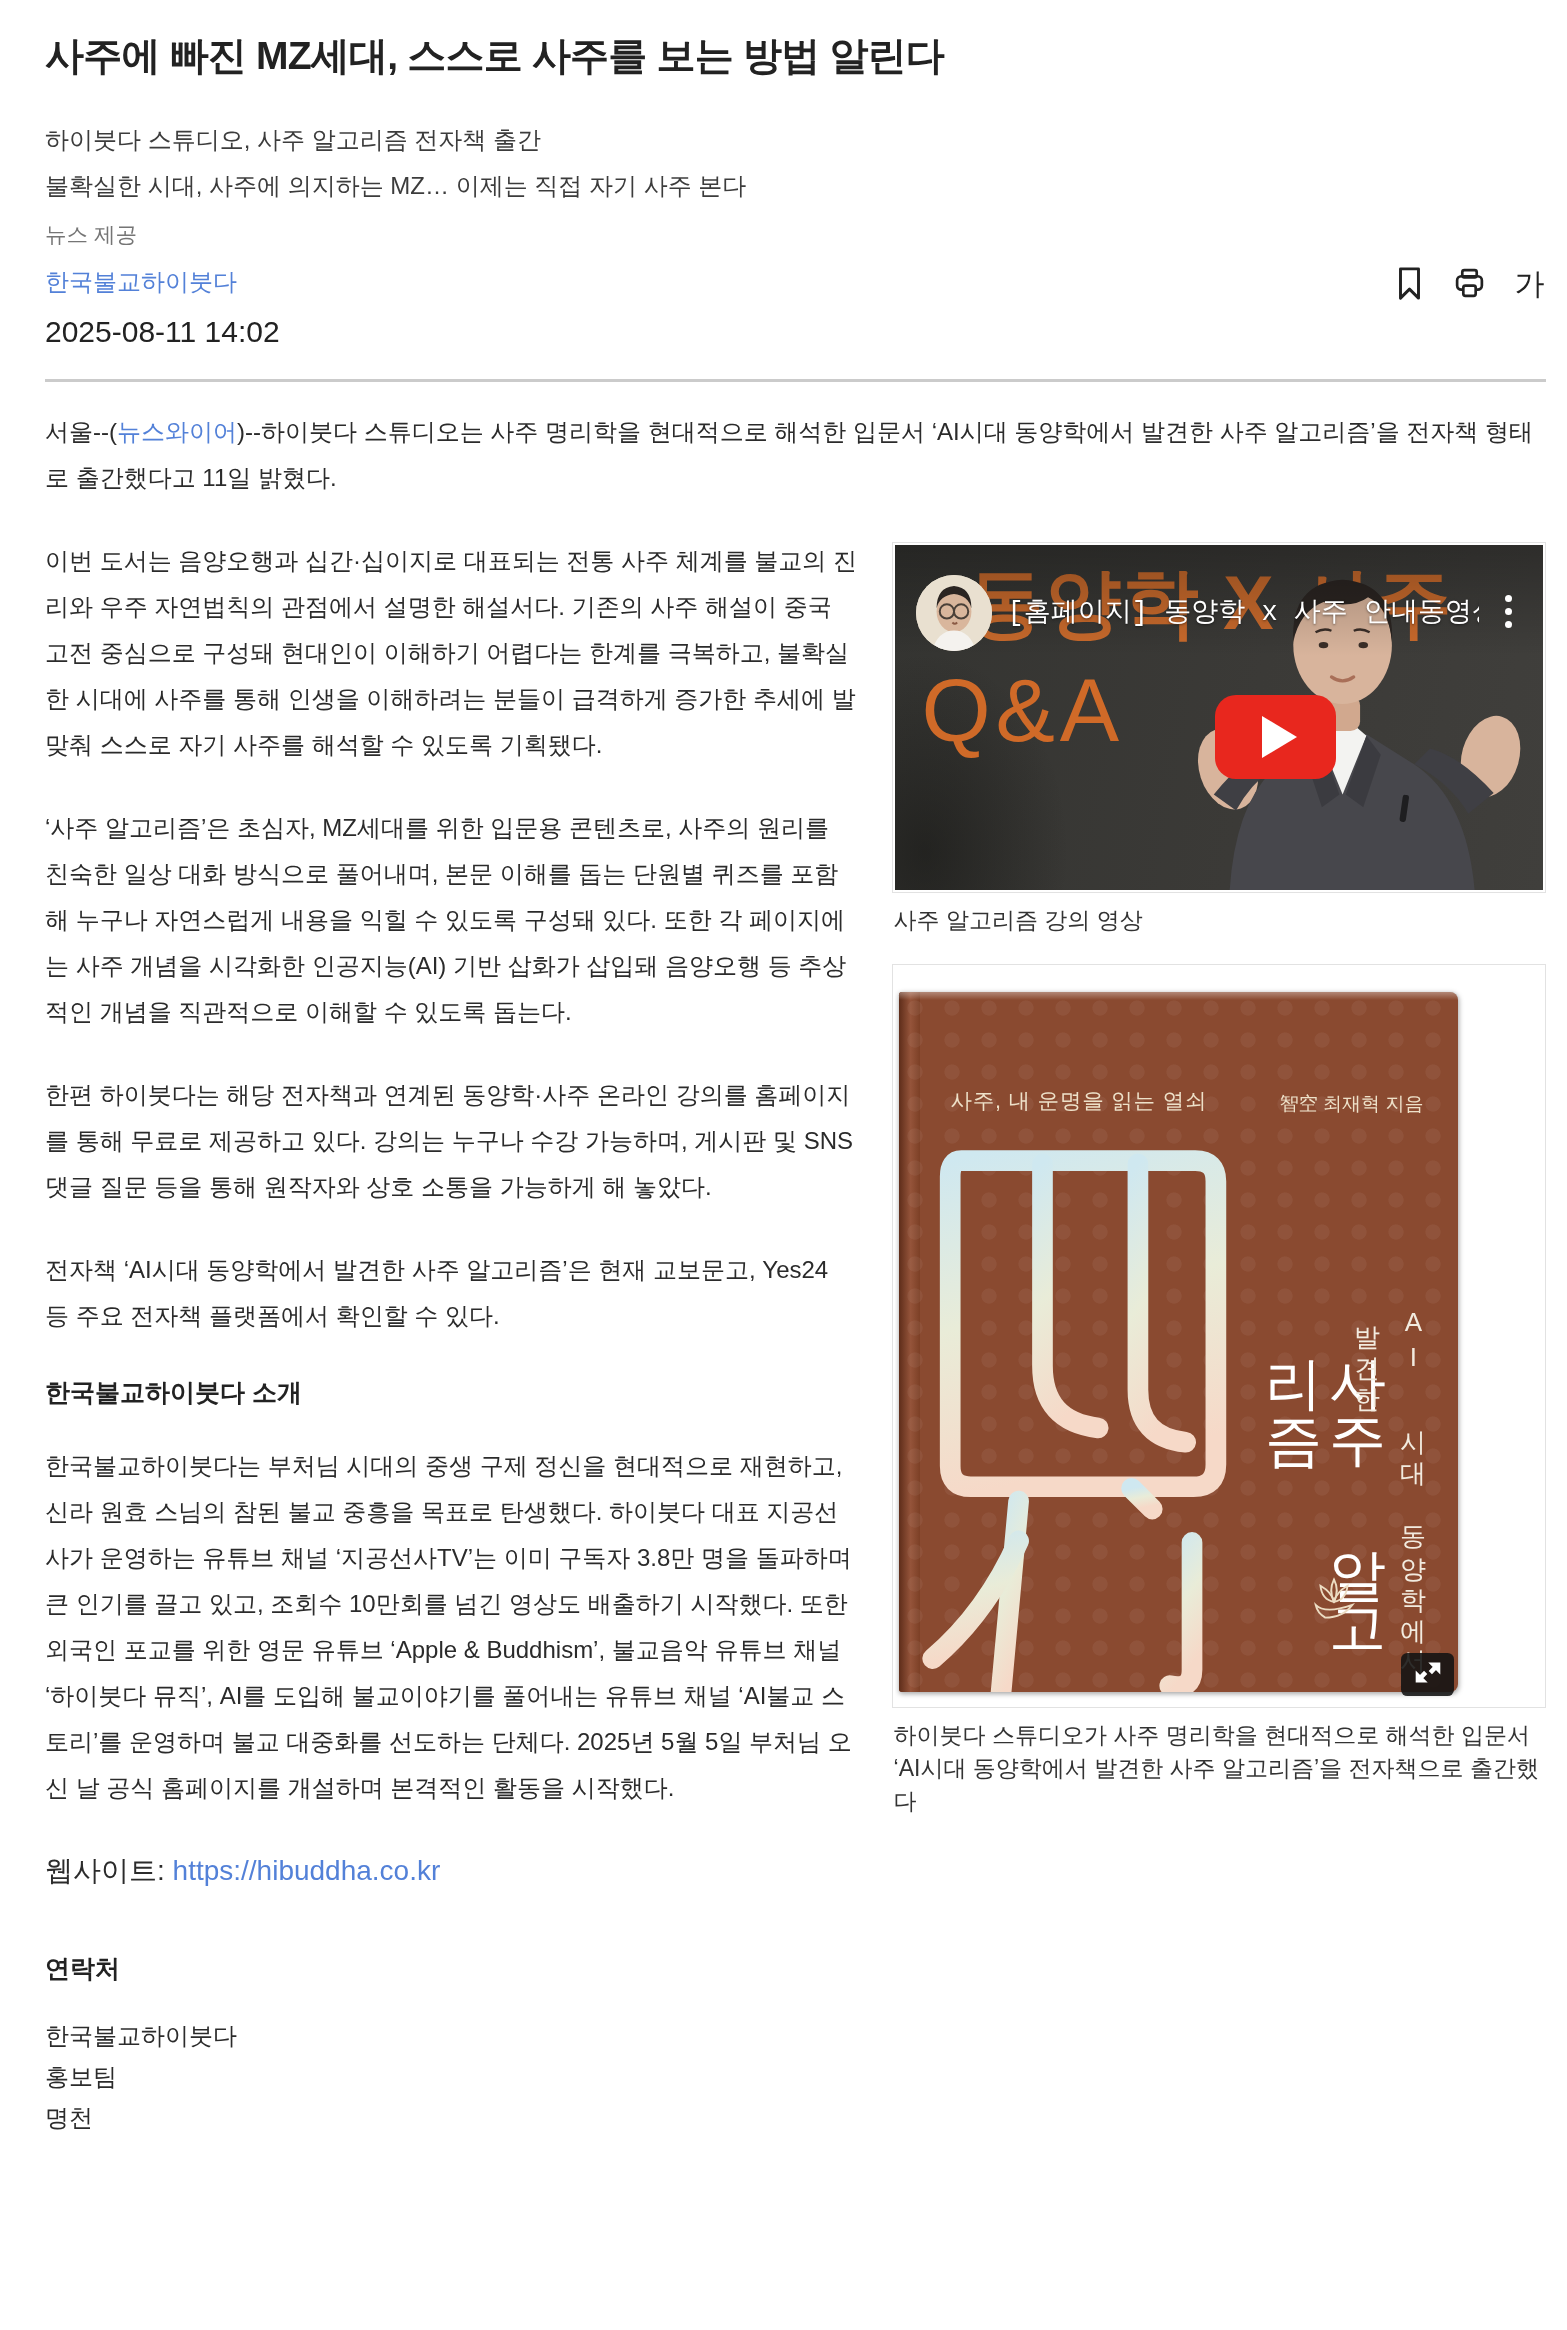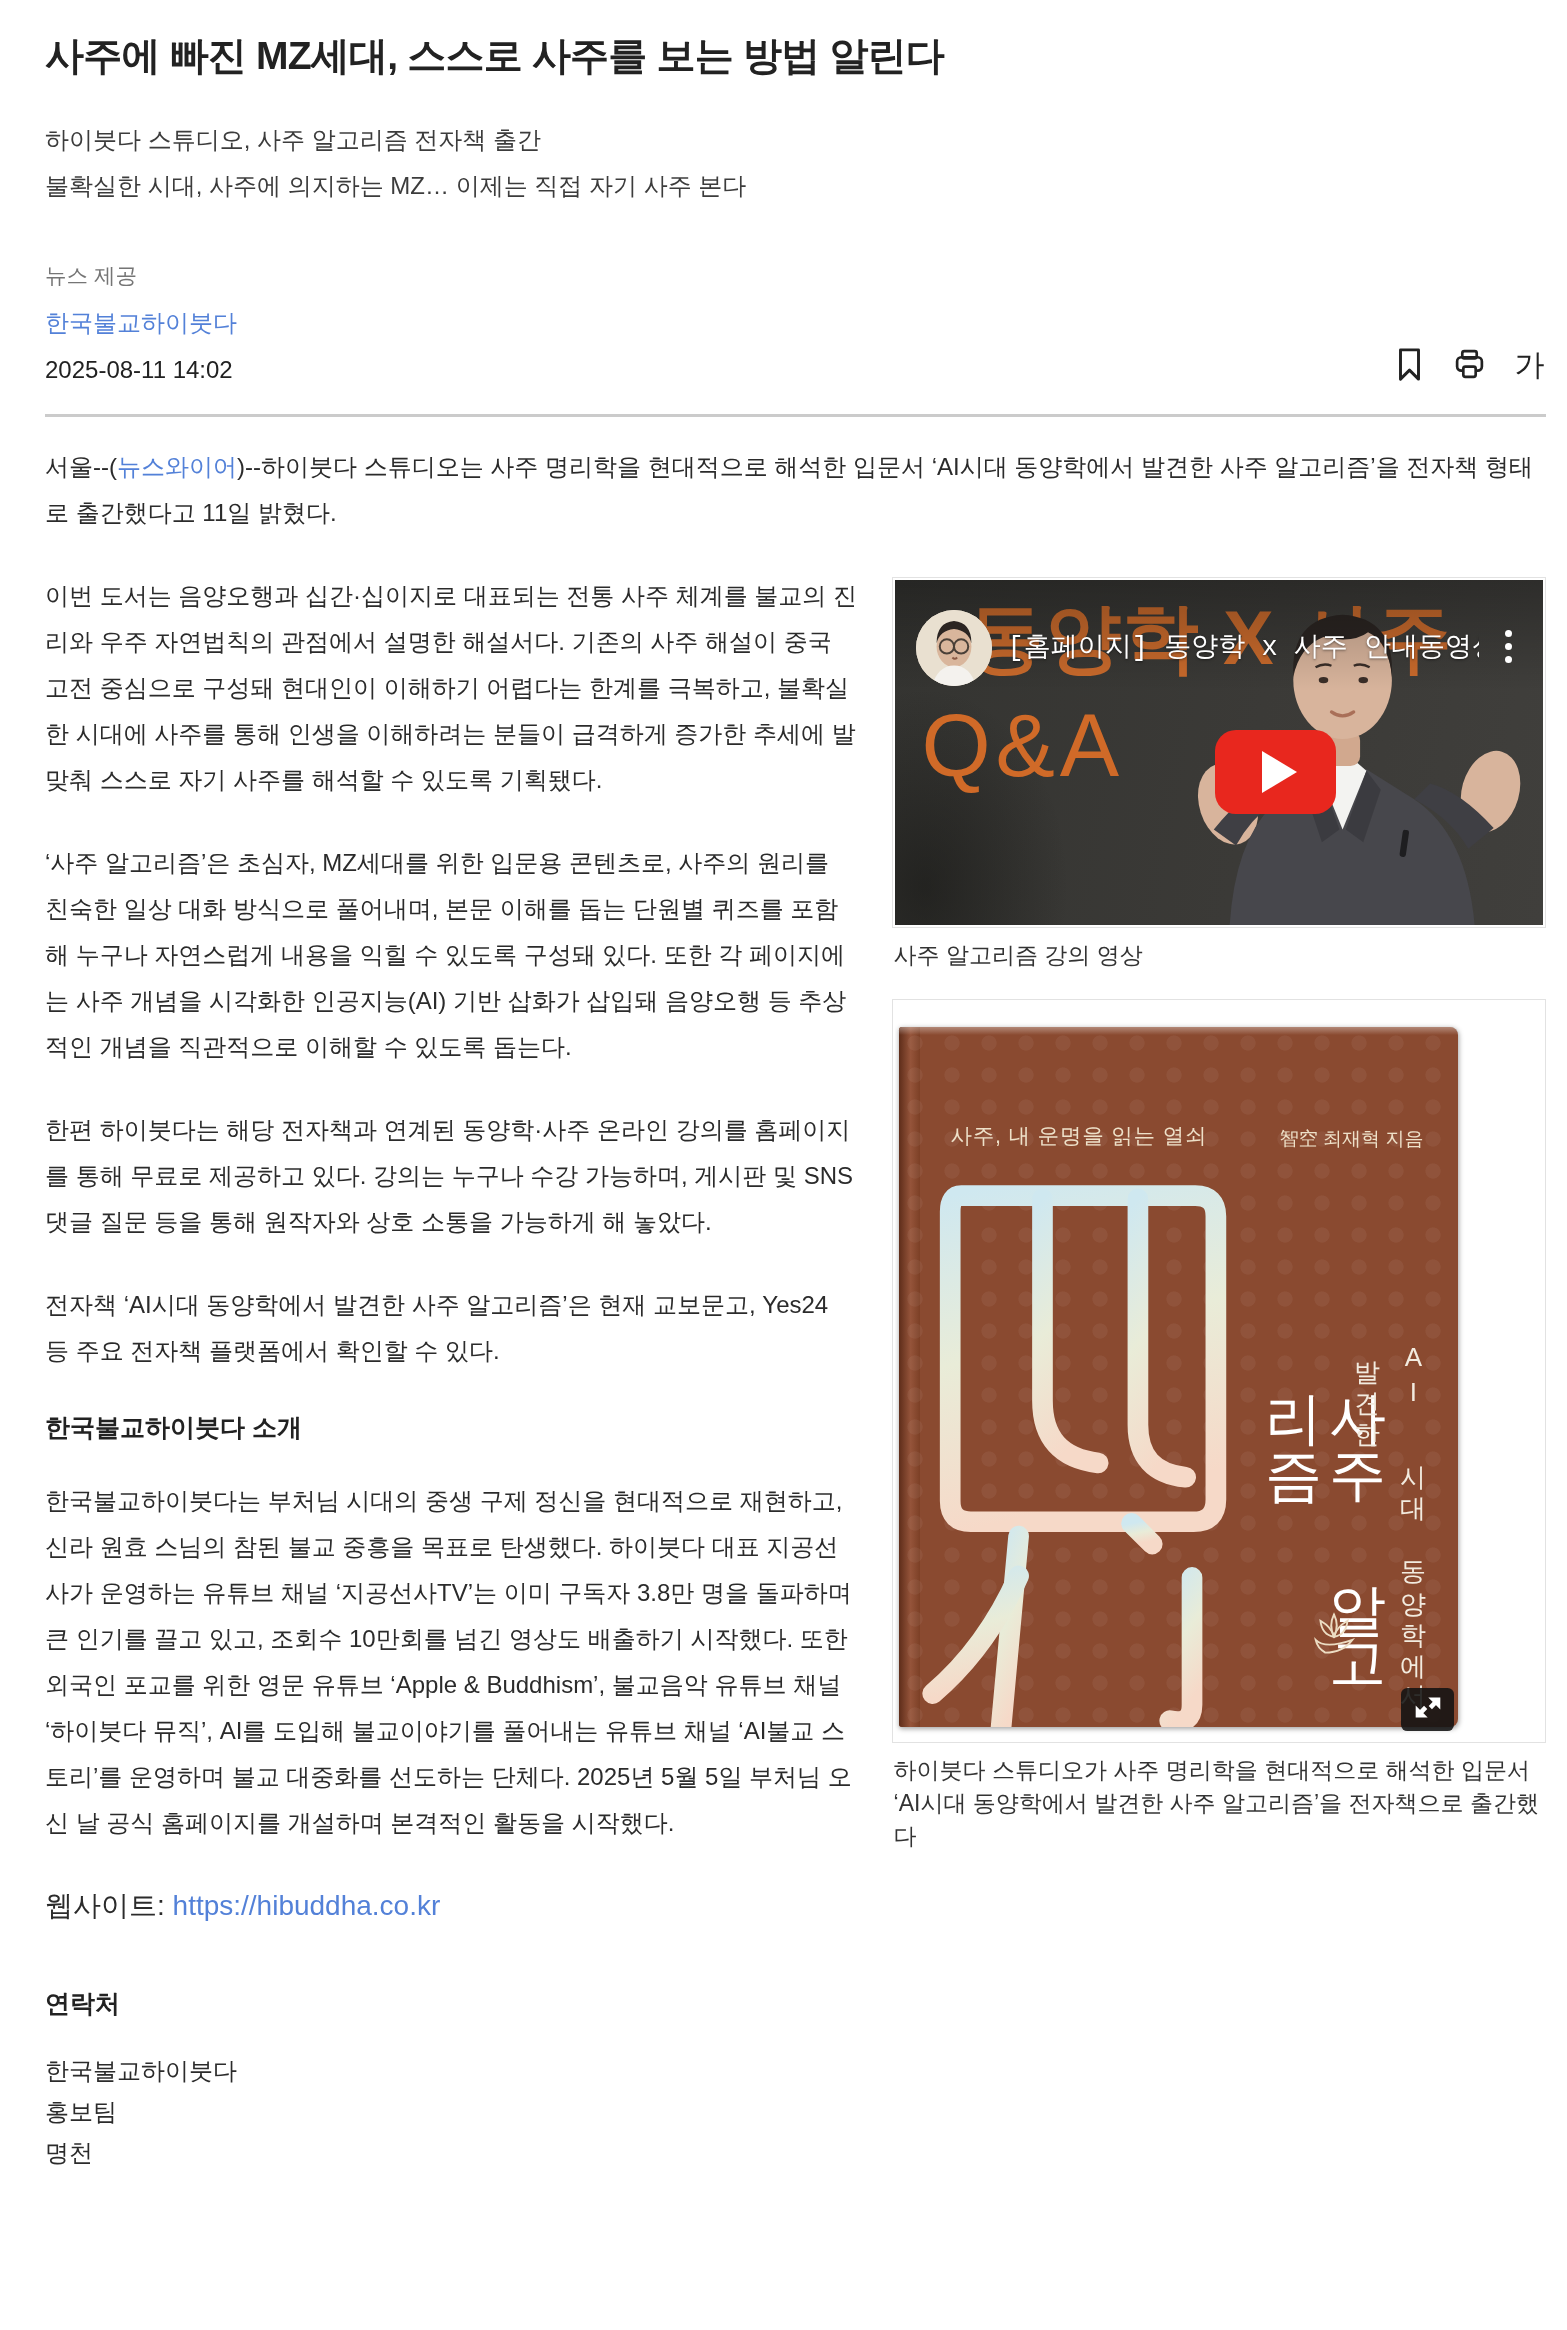--- a/index.html
+++ b/index.html
@@ -11,24 +11,24 @@
   }
   .page { width:1567px; padding:21px 21px 48px 45px; }
 
   
   h1.title {
     margin:10px 0 46px 0;
     font-size:39px; line-height:49px; font-weight:700; color:#222;
     letter-spacing:-0.8px;
   }
   .subtitle { margin:0 0 18.3px 0; font-size:24px; line-height:28px; color:#3c3c3c; }
-  .meta-row { display:flex; justify-content:space-between; align-items:flex-end; margin-top:61px; }
+  .meta-row { display:flex; justify-content:space-between; margin-top:20px; }
   .provider-label { font-size:21.5px; color:#757575; margin-bottom:16.7px; }
   .provider-link { font-size:24px; color:#5381d8; text-decoration:none; display:inline-block; margin-bottom:16.7px; cursor:pointer; }
-  .date { font-size:24px; color:#222; }
+  .date { font-size:30px; color:#222; }
   .actions { display:flex; align-items:center; gap:27px; padding-bottom:1.6px; }
   .action-btn { background:none; border:none; padding:0; cursor:pointer; width:33px; height:35px;
     display:flex; align-items:center; justify-content:center; }
   .action-btn svg { display:block; }
   .font-size-btn { font-size:30px; color:#222; font-family:"Liberation Sans",sans-serif; line-height:1; }
   .divider { border:none; border-top:3.2px solid #cbcbcb; margin:30px 0 0 0; }
 
   
   article { padding-top:27px; font-size:24px; line-height:46px; color:#2b2b2b; }
   article p { margin:0 0 37px 0; }

